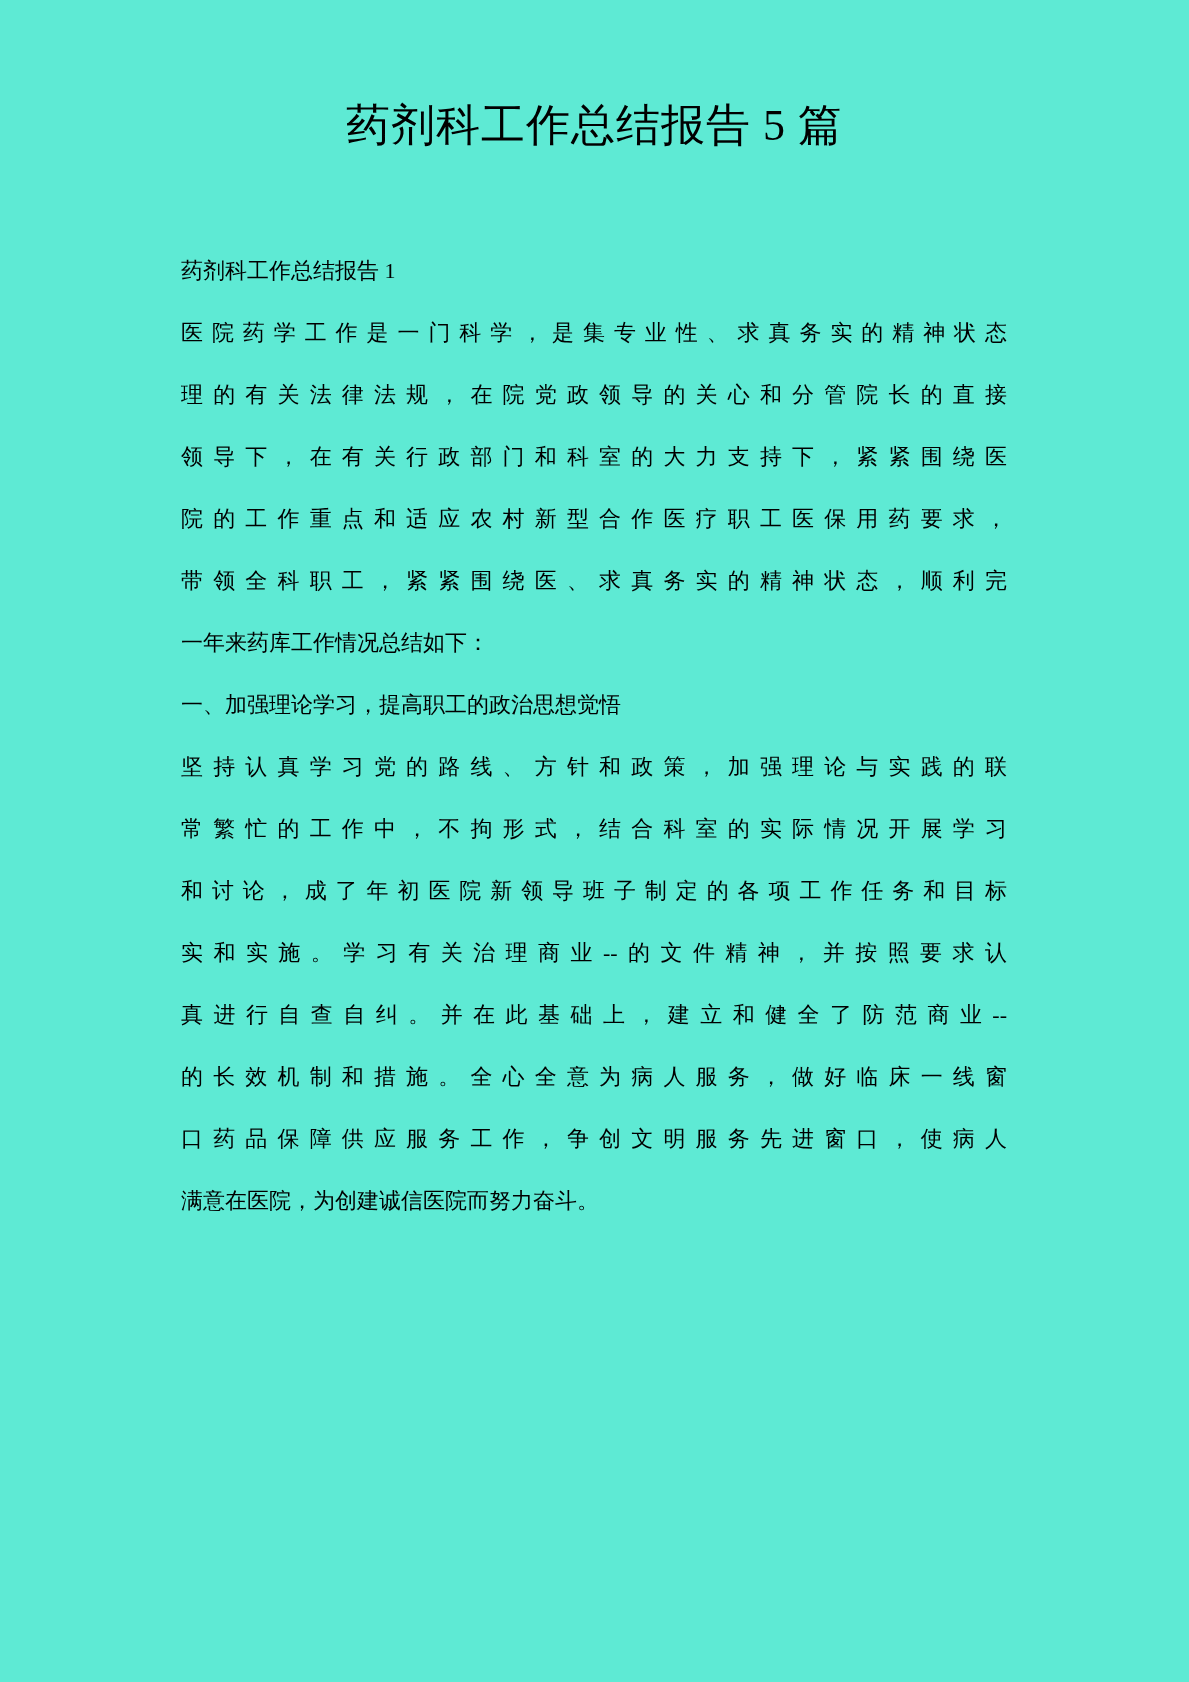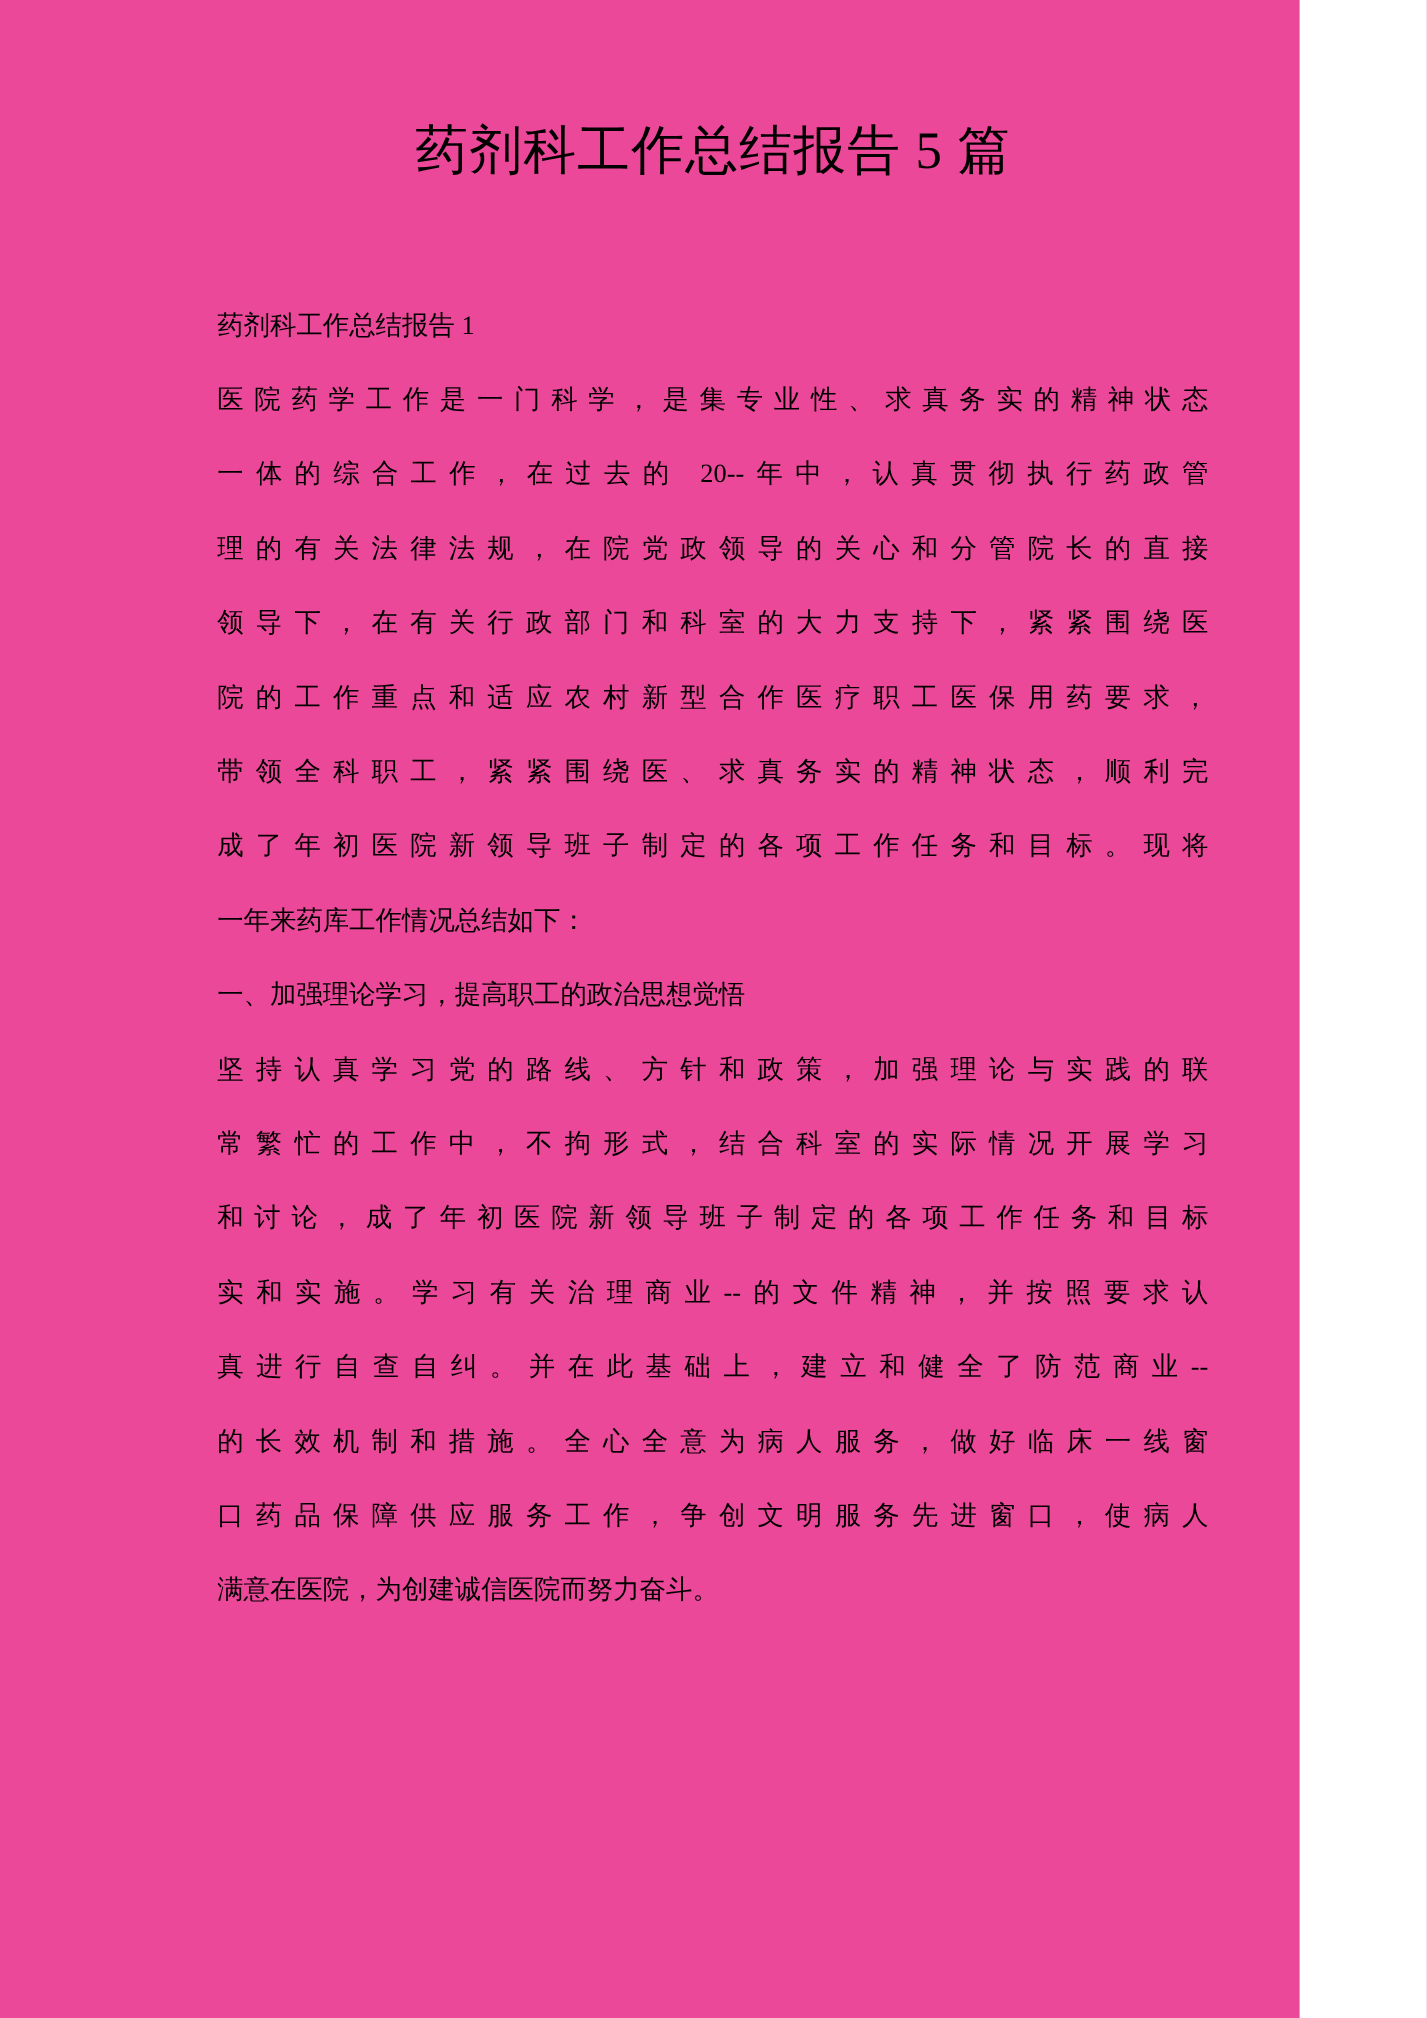--- a/index.html
+++ b/index.html
@@ -8,23 +8,23 @@
   }
   body {
     width: 1189px;
     height: 1682px;
     background: #ffffff;
     color: #000000;
     font-family: "Liberation Serif", "DejaVu Serif", serif;
   }
   .page {
     position: relative;
-    width: 1083px;
+    width: 1189px;
     height: 1682px;
-    background: #ec4899;
+    background: #5eead4;
     overflow: hidden;
   }
   .doc-title {
     position: absolute;
     top: 100px;
     left: 0;
     width: 1189px;
     margin: 0;
     text-align: center;
     font-size: 44px;
@@ -60,26 +60,24 @@
 
 <div class="page">
 
   <h1 class="doc-title">药剂科工作总结报告 5 篇</h1>
 
   <div class="doc-body">
 
     <p class="line">药剂科工作总结报告 1</p>
 
     <p class="line fill">医院药学工作是一门科学，是集专业性、求真务实的精神状态</p>
-    <p class="line fill">一体的综合工作，在过去的 20--年中，认真贯彻执行药政管</p>
     <p class="line fill">理的有关法律法规，在院党政领导的关心和分管院长的直接</p>
     <p class="line fill">领导下，在有关行政部门和科室的大力支持下，紧紧围绕医</p>
     <p class="line fill">院的工作重点和适应农村新型合作医疗职工医保用药要求，</p>
     <p class="line fill">带领全科职工，紧紧围绕医、求真务实的精神状态，顺利完</p>
-    <p class="line fill">成了年初医院新领导班子制定的各项工作任务和目标。现将</p>
     <p class="line">一年来药库工作情况总结如下：</p>
 
     <p class="line">一、加强理论学习，提高职工的政治思想觉悟</p>
 
     <p class="line fill">坚持认真学习党的路线、方针和政策，加强理论与实践的联</p>
     <p class="line fill">常繁忙的工作中，不拘形式，结合科室的实际情况开展学习</p>
     <p class="line fill">和讨论，成了年初医院新领导班子制定的各项工作任务和目标</p>
     <p class="line fill">实和实施。学习有关治理商业--的文件精神，并按照要求认</p>
     <p class="line fill">真进行自查自纠。并在此基础上，建立和健全了防范商业--</p>
     <p class="line fill">的长效机制和措施。全心全意为病人服务，做好临床一线窗</p>

